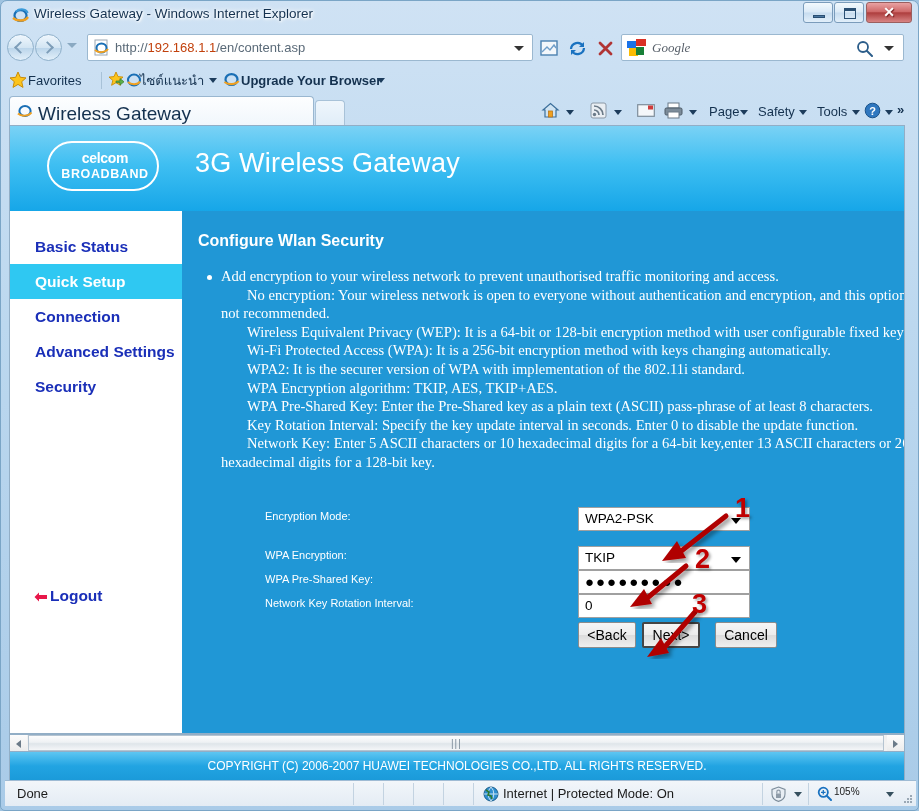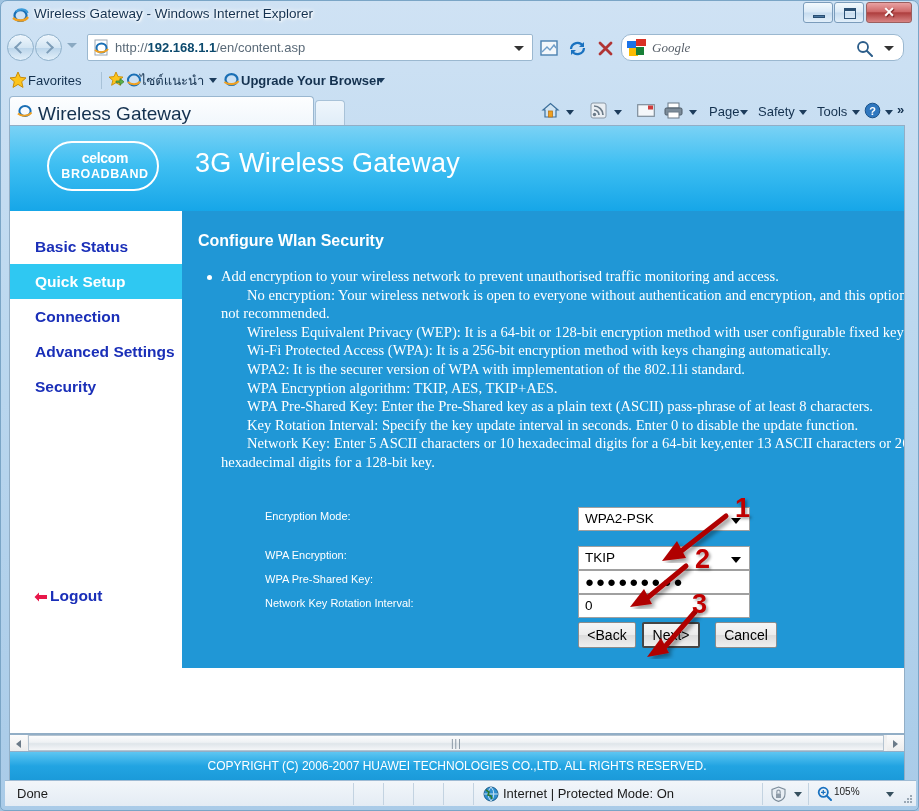--- a/index.html
+++ b/index.html
@@ -73,36 +73,36 @@
   }
   #addressbar {
     position: absolute; left: 86px; top: 4px; width: 446px; height: 27px;
     background: #fff; border: 1px solid #9bb8d0; border-radius: 2px;
   }
   #addr-fav { position: absolute; left: 5px; top: 4px; width: 17px; height: 17px; }
   #addr-url {
     position: absolute; left: 27px; top: 5px; font-size: 13px; color: #5a6a78;
     white-space: nowrap;
   }
-  #addr-url b { color: #0c4a6e; font-weight: bold; }
+  #addr-url b { color: #c2410c; font-weight: normal; }
   #addr-drop {
     position: absolute; right: 8px; top: 11px;
     width: 0; height: 0; border-left: 5px solid transparent;
     border-right: 5px solid transparent; border-top: 5px solid #333;
   }
   .navtool {
     position: absolute; top: 4px; width: 27px; height: 27px;
     border: 1px solid transparent;
   }
   #tool-compat { left: 534px; }
   #tool-refresh { left: 562px; }
   #tool-stop { left: 590px; }
   #searchbox {
     position: absolute; left: 620px; top: 4px; width: 283px; height: 27px;
-    background: #fff; border: 1px solid #9bb8d0; border-radius: 10px;
+    background: #fff; border: 1px solid #9bb8d0; border-radius: 2px;
   }
   #search-logo { position: absolute; left: 5px; top: 4px; width: 19px; height: 18px; }
   #search-text {
     position: absolute; left: 30px; top: 5px; font-size: 13px;
     font-style: italic; color: #59616b;
     font-family: "Liberation Serif", serif;
   }
   #search-mag { position: absolute; right: 30px; top: 5px; width: 17px; height: 17px; }
   #search-drop {
     position: absolute; right: 9px; top: 11px;
@@ -223,21 +223,21 @@
   }
   .navitem.active { background: #2fc8f2; color: #ffffff; }
   #logout-icon {
     position: absolute; left: 24px; top: 381px; width: 14px; height: 14px;
   }
   #logout-label { position: absolute; left: 40px; top: 376px;
     color: #1a2fb8; font-size: 15.5px; font-weight: bold; }
 
   
   #content {
-    position: absolute; left: 172px; top: 85px; width: 722px; height: 457px;
+    position: absolute; left: 172px; top: 85px; width: 722px; height: 522px;
     background: #2097d6;
   }
   #content-title {
     position: absolute; left: 16px; top: 21px;
     color: #ffffff; font-size: 16px; font-weight: bold;
   }
   #bullet {
     position: absolute; left: 25px; top: 64px; width: 5px; height: 5px;
     border-radius: 50%; background: #ffffff;
   }

